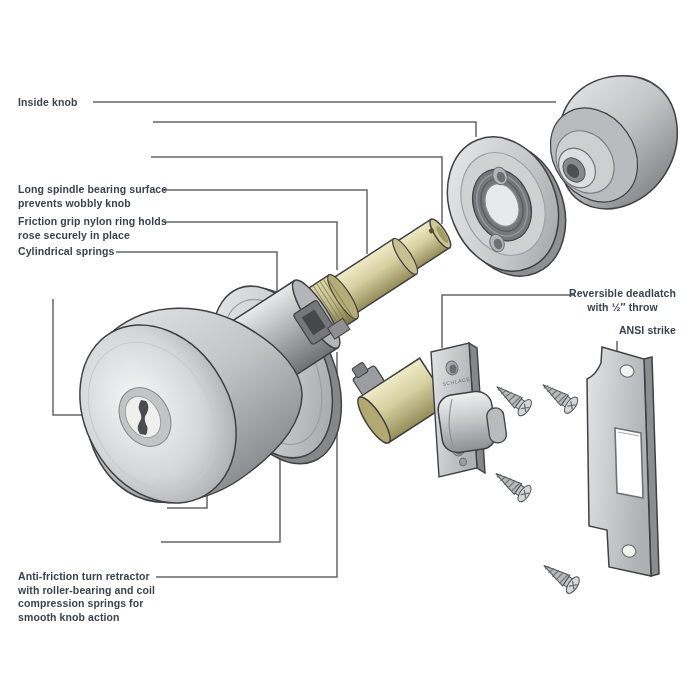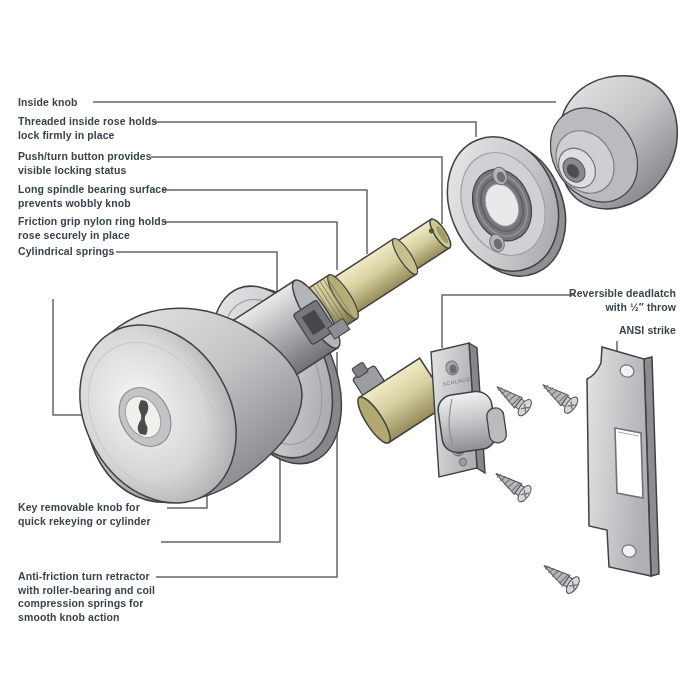--- a/index.html
+++ b/index.html
@@ -2,21 +2,21 @@
 <html><head>
 <meta charset="utf-8">
 <style>
   html,body{margin:0;padding:0;}
   body{width:700px;height:700px;background:#ffffff;position:relative;overflow:hidden;
        font-family:"Liberation Sans", sans-serif;}
   .stage{position:absolute;inset:0;}
   svg{position:absolute;left:0;top:0;}
   .callout{position:absolute;font-size:10.5px;line-height:13.5px;color:#39434e;
            white-space:pre-line;letter-spacing:.1px;font-weight:bold;}
-  .callout.right{text-align:right;}
+  .callout.right{text-align:center;}
 </style>
 </head>
 <body>
 
 <div class="stage">
 
 <svg width="700" height="700" viewBox="0 0 700 700">
   <defs>
     <linearGradient id="gMetalV" x1="0" y1="0" x2="0" y2="1">
       <stop offset="0" stop-color="#f0f1f1"></stop>
@@ -246,31 +246,25 @@
     <path d="M644,359 L652,357 L659,574 L651,576 Z" fill="#8b8d90"></path>
     <path d="M602,347 L644,359 L651,576 L609,567 L607,530 L589,526 L587,379 C594,376 598,370 601,363 Z" fill="url(#gPlate)"></path>
     <path d="M615,428 L641,433 L643,498 L617,493 Z" fill="#ffffff" stroke="#6f7174" stroke-width="1.6"></path>
     <path d="M618,432 L639,436" fill="none" stroke="#a9abad" stroke-width="1"></path>
     <ellipse cx="627" cy="371" rx="7" ry="6" transform="rotate(18 627 371)" fill="#f2f2f2" stroke="#6f7174" stroke-width="1.2"></ellipse>
     <ellipse cx="629" cy="551" rx="7" ry="6" transform="rotate(18 629 551)" fill="#f2f2f2" stroke="#6f7174" stroke-width="1.2"></ellipse>
   </g>
 </svg>
 
   <div class="callout" style="left:18px;top:96px">Inside knob</div>
-  <div class="callout" style="left:18px;top:115px">Threaded inside rose holds
-lock firmly in place</div>
-  <div class="callout" style="left:18px;top:150px">Push/turn button provides
-visible locking status</div>
   <div class="callout" style="left:18px;top:183px">Long spindle bearing surface
 prevents wobbly knob</div>
   <div class="callout" style="left:18px;top:215px">Friction grip nylon ring holds
 rose securely in place</div>
   <div class="callout" style="left:18px;top:245px">Cylindrical springs</div>
-  <div class="callout" style="left:18px;top:501px">Key removable knob for
-quick rekeying or cylinder</div>
   <div class="callout" style="left:18px;top:570px">Anti-friction turn retractor
 with roller-bearing and coil
 compression springs for
 smooth knob action</div>
   <div class="callout right" style="right:24px;top:287px">Reversible deadlatch
 with ½″ throw</div>
   <div class="callout right" style="right:24px;top:324px">ANSI strike</div>
 </div>
 
 </body></html>

